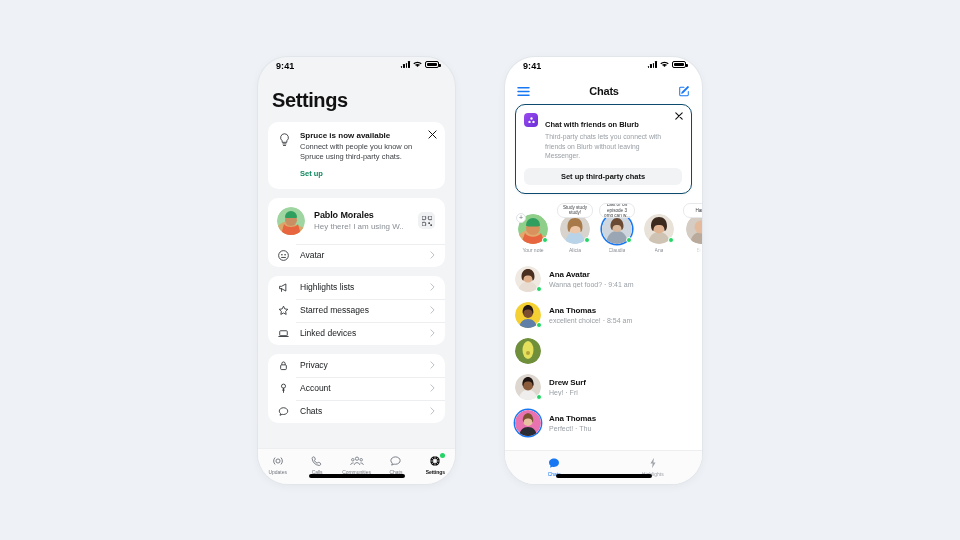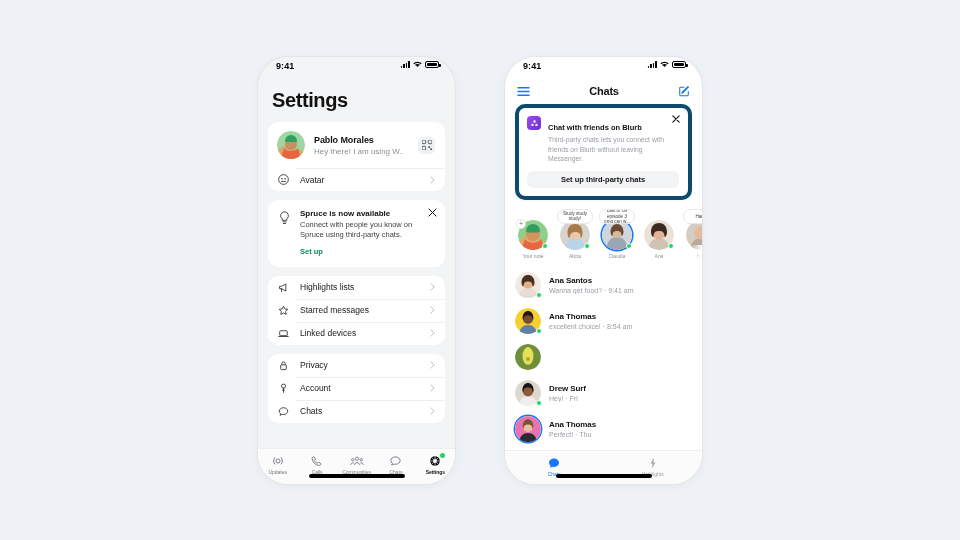--- a/index.html
+++ b/index.html
@@ -84,21 +84,21 @@
   .tab-lb { font-size: 5px; color: #73787e; letter-spacing: -.05px; }
   .tab.active .tab-ic, .tab.active .tab-lb { color: #111; }
   .tab.active .tab-lb { font-weight: bold; }
   .tab-dot { position: absolute; right: 10px; top: -1px; width: 5px; height: 5px; border-radius: 50%; background: #25d366; }
 
   
   .nav { display: flex; align-items: center; justify-content: space-between; padding: 4px 12px 7px; }
   .nav-title { font-size: 11px; font-weight: bold; color: #111; letter-spacing: -.2px; }
   .nav-ic { color: #1877f2; display: flex; }
 
-  .blurb-card { margin: 0 10px; background: #fff; border: 4px solid #0c4a6e; border-radius: 10px; padding: 8px 9px 8px 8px; position: relative; box-shadow: 0 1px 3px rgba(0,0,0,.05); }
+  .blurb-card { margin: 0 10px; background: #fff; border: 1px solid #0c4a6e; border-radius: 10px; padding: 8px 9px 8px 8px; position: relative; box-shadow: 0 1px 3px rgba(0,0,0,.05); }
   .blurb-head { display: flex; gap: 7px; }
   .blurb-ic { width: 14px; height: 14px; flex: 0 0 14px; border-radius: 4px; background: linear-gradient(135deg,#9b4bf0,#6a2fd6); display: flex; align-items: center; justify-content: center; }
   .blurb-body { flex: 1; min-width: 0; padding-right: 10px; }
   .blurb-title { font-size: 7.5px; font-weight: bold; color: #111; }
   .blurb-desc { font-size: 6.8px; color: #9aa0a6; line-height: 1.42; margin-top: 1px; }
   .blurb-x { position: absolute; right: 8px; top: 7px; width: 8px; height: 8px; color: #111; }
   .blurb-btn { margin-top: 7px; background: #f2f3f5; border-radius: 6px; height: 17px; display: flex; align-items: center; justify-content: center; font-size: 7.5px; font-weight: bold; color: #111; }
 
   
   .notes { display: flex; gap: 6px; padding: 9px 0 6px 10px; overflow: hidden; }
@@ -165,20 +165,39 @@
           </svg>
         <span class="ic-batt"></span>
       </div>
     </div>
 
     <div class="settings-scroll">
 
       <div class="page-title">Settings</div>
 
       <div class="card">
+        <div class="spruce">
+          <div class="spruce-ic">
+            <svg width="11" height="14" viewBox="0 0 14 18">
+                <path d="M7 1a5 5 0 0 0-3 9v2h6v-2a5 5 0 0 0-3-9Z" fill="none" stroke="#2b2f33" stroke-width="1.1"></path>
+                <path d="M5 14h4M5.6 16h2.8" stroke="#2b2f33" stroke-width="1.1" stroke-linecap="round"></path>
+              </svg>
+          </div>
+          <div class="spruce-body">
+            <div class="spruce-title">Spruce is now available</div>
+            <div class="spruce-desc">Connect with people you know on Spruce using third-party chats.</div>
+            <div class="spruce-link">Set up</div>
+          </div>
+          <svg class="spruce-x" viewBox="0 0 10 10">
+              <path d="M1 1l8 8M9 1l-8 8" stroke="#111" stroke-width="1.1" stroke-linecap="round"></path>
+            </svg>
+        </div>
+      </div>
+
+      <div class="card">
         <div class="profile-row">
           <div class="avatar-lg">
             <svg width="28" height="28" viewBox="0 0 28 28">
               <circle cx="14" cy="14" r="14" fill="#9fd5a0"></circle>
               <path d="M0 20c4-5 10-7 14-5s10 6 14 5v13H0Z" fill="#d9a86c"></path>
               <circle cx="14" cy="13" r="6" fill="#c98f63"></circle>
               <path d="M8 10a6 6 0 0 1 12 0c0 1-1 1-2 1H10c-1 0-2 0-2-1Z" fill="#2f9e5e"></path>
               <path d="M7 17c2 4 12 4 14 0l3 11H4Z" fill="#e8663f"></path>
             </svg>
           </div>
@@ -201,39 +220,20 @@
             <svg width="11" height="11" viewBox="0 0 14 14">
                 <circle cx="7" cy="7" r="6.2" fill="none" stroke="#2b2f33" stroke-width="1.1"></circle>
                 <circle cx="5" cy="6" r="1" fill="#2b2f33"></circle>
                 <circle cx="9" cy="6" r="1" fill="#2b2f33"></circle>
                 <path d="M4.5 9.5h5" stroke="#2b2f33" stroke-width="1.1" stroke-linecap="round"></path>
               </svg>
           </span>
           <span class="srow-label">Avatar</span>
           <svg class="chev" viewBox="0 0 6 10">
               <path d="M1 1l4 4-4 4" stroke="#b9bec4" stroke-width="1.2" fill="none" stroke-linecap="round"></path>
-            </svg>
-        </div>
-      </div>
-
-      <div class="card">
-        <div class="spruce">
-          <div class="spruce-ic">
-            <svg width="11" height="14" viewBox="0 0 14 18">
-                <path d="M7 1a5 5 0 0 0-3 9v2h6v-2a5 5 0 0 0-3-9Z" fill="none" stroke="#2b2f33" stroke-width="1.1"></path>
-                <path d="M5 14h4M5.6 16h2.8" stroke="#2b2f33" stroke-width="1.1" stroke-linecap="round"></path>
-              </svg>
-          </div>
-          <div class="spruce-body">
-            <div class="spruce-title">Spruce is now available</div>
-            <div class="spruce-desc">Connect with people you know on Spruce using third-party chats.</div>
-            <div class="spruce-link">Set up</div>
-          </div>
-          <svg class="spruce-x" viewBox="0 0 10 10">
-              <path d="M1 1l8 8M9 1l-8 8" stroke="#111" stroke-width="1.1" stroke-linecap="round"></path>
             </svg>
         </div>
       </div>
 
       <div class="card">
         <div class="srow">
           <span class="srow-ic">
             <svg width="11" height="11" viewBox="0 0 14 14">
                 <path d="M2 5.5h2.5L10 2.5v9L4.5 8.5H2Z" fill="none" stroke="#2b2f33" stroke-width="1.1" stroke-linejoin="round"></path>
                 <path d="M4.5 8.5V12" stroke="#2b2f33" stroke-width="1.1" stroke-linecap="round"></path>
@@ -509,21 +509,21 @@
             <svg width="26" height="26" viewBox="0 0 26 26">
                 <circle cx="13" cy="13" r="13" fill="#efe9e2"></circle>
                 <path d="M3 26c1-7 4-10 10-10s9 3 10 10Z" fill="#e8ddd2"></path>
                 <circle cx="13" cy="11" r="5.6" fill="#e0b08c"></circle>
                 <path d="M6.5 10.5c0-5 3-7.5 6.5-7.5s6.5 2.5 6.5 7.5c0 2.5-1 4-2 4 0-4-1.5-5-4.5-5s-4.5 1-4.5 5c-1 0-2-1.5-2-4Z" fill="#4a2f20"></path>
               </svg>
           </div>
           <div class="chat-badge"></div>
         </div>
         <div class="chat-txt">
-          <div class="chat-name">Ana Santos</div>
+          <div class="chat-name">Ana Avatar</div>
           <div class="chat-prev">Wanna get food? · 9:41 am</div>
         </div>
       </div>
 
       <div class="chat-row">
         <div class="chat-av-wrap">
           <div class="chat-av">
             <svg width="26" height="26" viewBox="0 0 26 26">
                 <circle cx="13" cy="13" r="13" fill="#f5d033"></circle>
                 <path d="M4 26c1-6 4-9 9-9s8 3 9 9Z" fill="#5f7ea8"></path>

